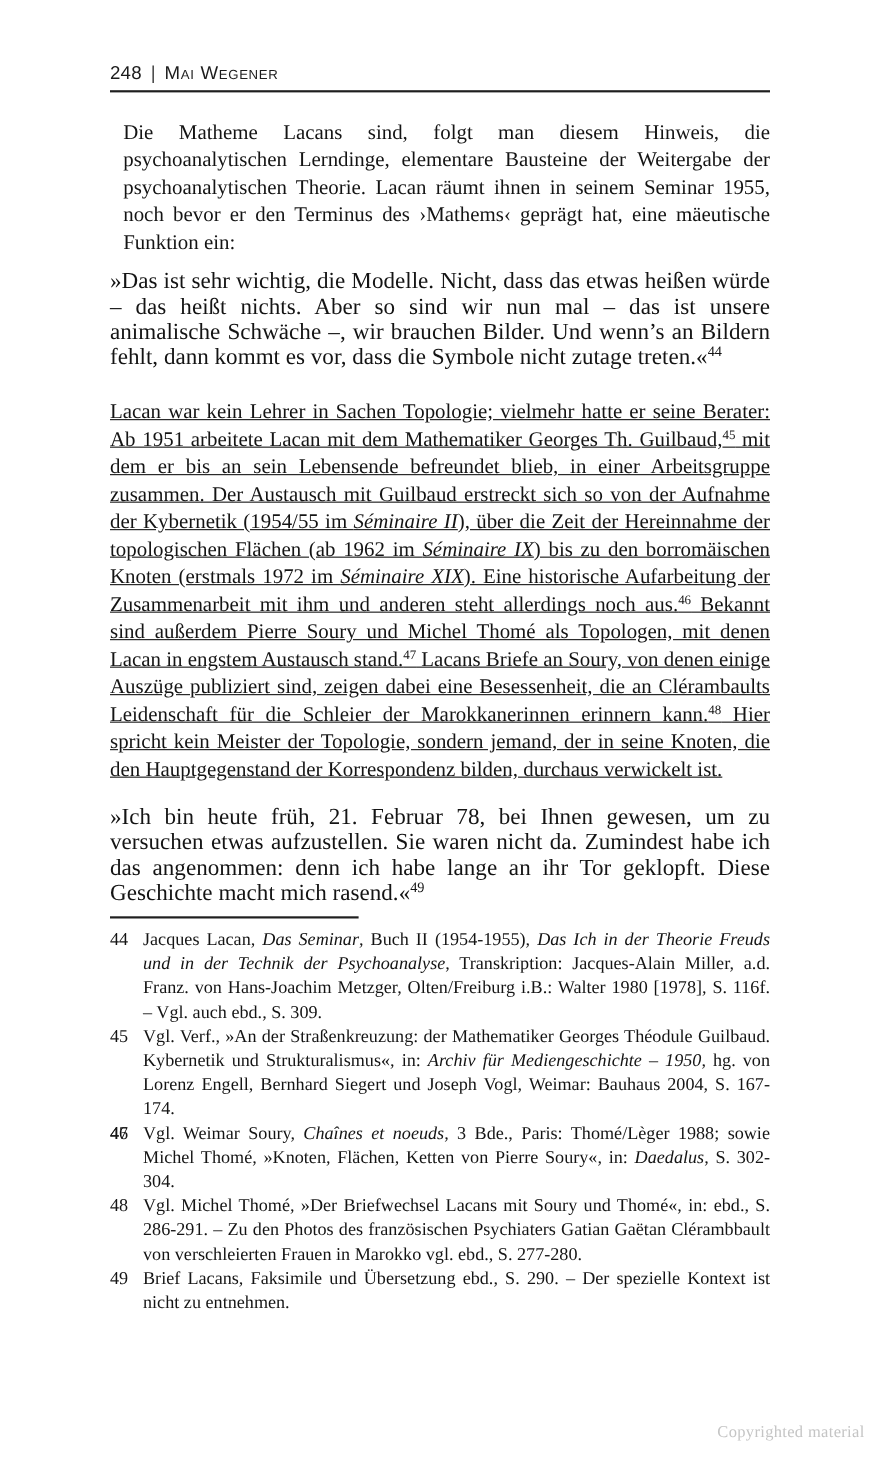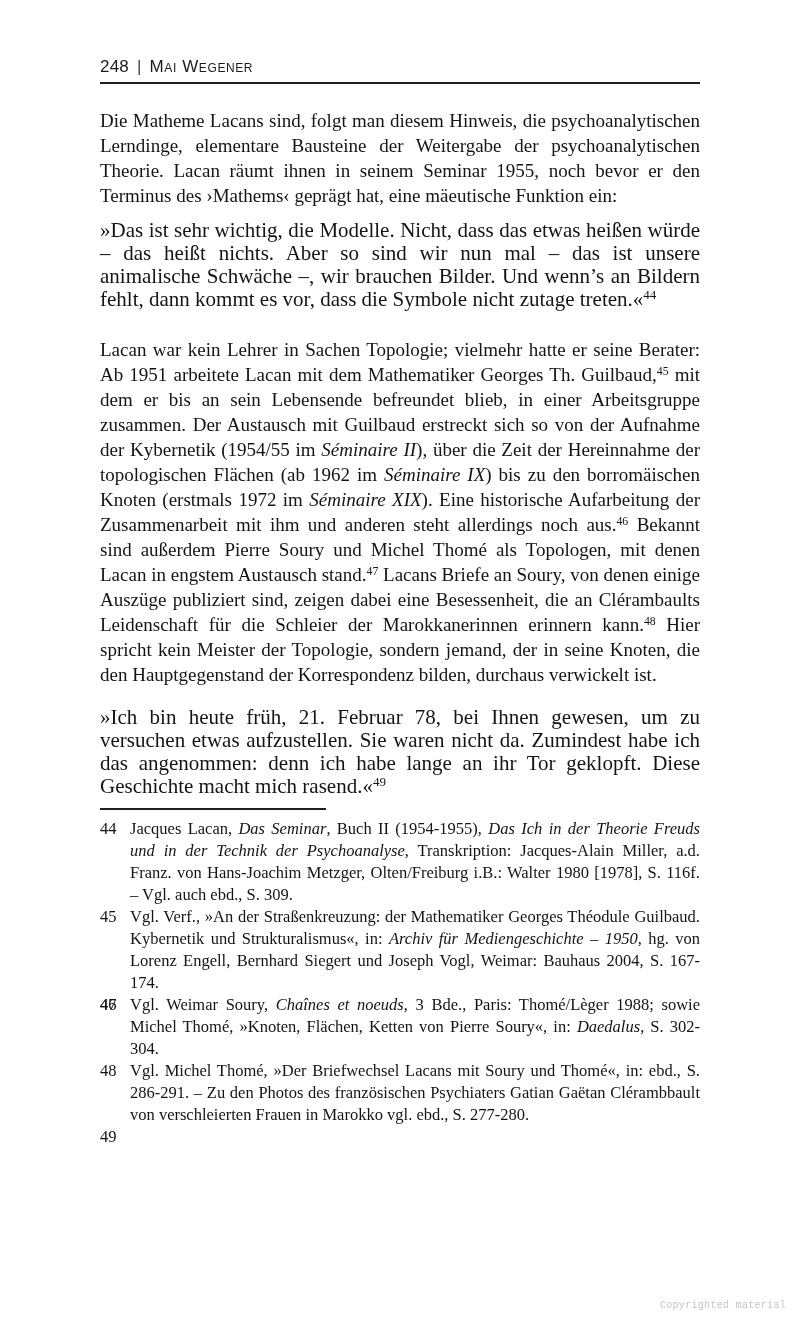--- a/index.html
+++ b/index.html
@@ -33,22 +33,22 @@
     margin-top: 5px;
     height: 2px;
     background: #1f1f1f;
   }
   .body-para {
     margin: 0;
     font-size: 19px;
     line-height: 25px;
     text-align: justify;
   }
-  .para-intro { margin-top: 24px; }
-  .para-berater { margin-top: 26px; }
+  .para-intro { margin-top: 24px; margin-left: 12px; }
+  .para-berater { margin-top: 26px; text-decoration: underline; }
   .quote {
     margin: 0;
     font-size: 21px;
     line-height: 23px;
     text-align: justify;
   }
   .quote-modelle { margin-top: 11px; }
   .quote-brief { margin-top: 19px; font-family: Liberation Serif, serif; }
   .footnote-rule {
     margin-top: 10px;
@@ -76,22 +76,22 @@
     line-height: 0;
     vertical-align: baseline;
     position: relative;
     top: -0.55em;
   }
   i { font-style: italic; }
   .watermark {
     position: absolute;
     right: 14px;
     bottom: 22px;
-    font-family: Liberation Mono, monospace;
-    font-size: 10px;
+    font-family: Liberation Serif, serif;
+    font-size: 15px;
     color: #c5c5c5;
     letter-spacing: 0.3px;
   }
 </style>
 </head>
 <body>
 
 <div class="page">
   <div class="textblock">
 
@@ -126,18 +126,19 @@
       <div class="footnote">
         <span class="fn-num">47</span>
         <span class="fn-text"><span>Vgl. Weimar Soury, </span><i>Chaînes et noeuds</i><span>, 3 Bde., Paris: Thomé/Lèger 1988; sowie Michel Thomé, »Knoten, Flächen, Ketten von Pierre Soury«, in: </span><i>Daedalus</i><span>, S. 302-304.</span></span>
       </div>
       <div class="footnote">
         <span class="fn-num">48</span>
         <span class="fn-text"><span>Vgl. Michel Thomé, »Der Briefwechsel Lacans mit Soury und Thomé«, in: ebd., S. 286-291. – Zu den Photos des französischen Psychiaters Gatian Gaëtan Clérambbault von verschleierten Frauen in Marokko vgl. ebd., S. 277-280.</span></span>
       </div>
       <div class="footnote">
         <span class="fn-num">49</span>
+        <span class="fn-text"><span>Brief Lacans, Faksimile und Übersetzung ebd., S. 290. – Der spezielle Kontext ist nicht zu entnehmen.</span></span>
       </div>
     </div>
   </div>
 
   <div class="watermark">Copyrighted material</div>
 </div>
 
 </body></html>

